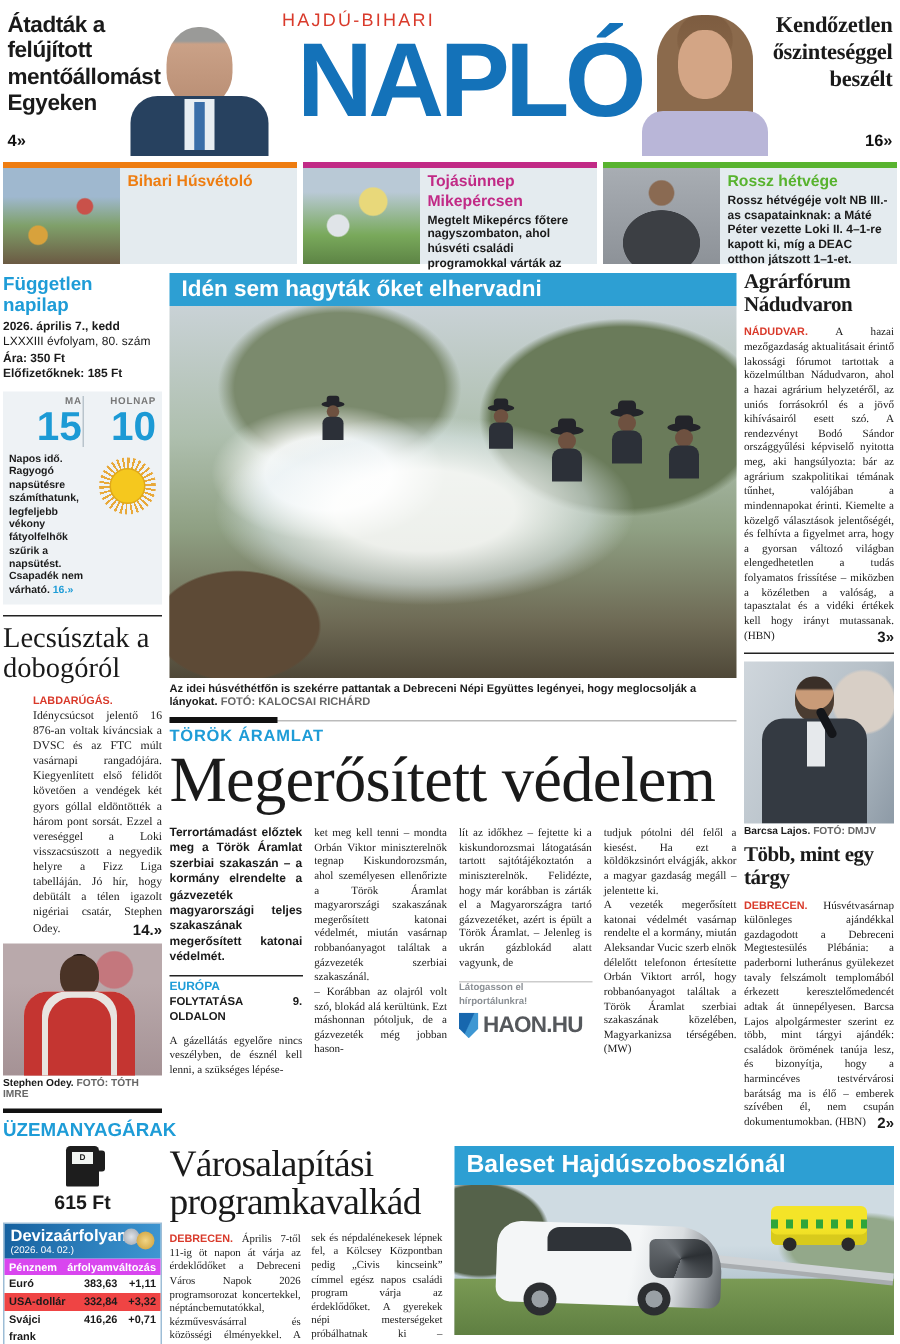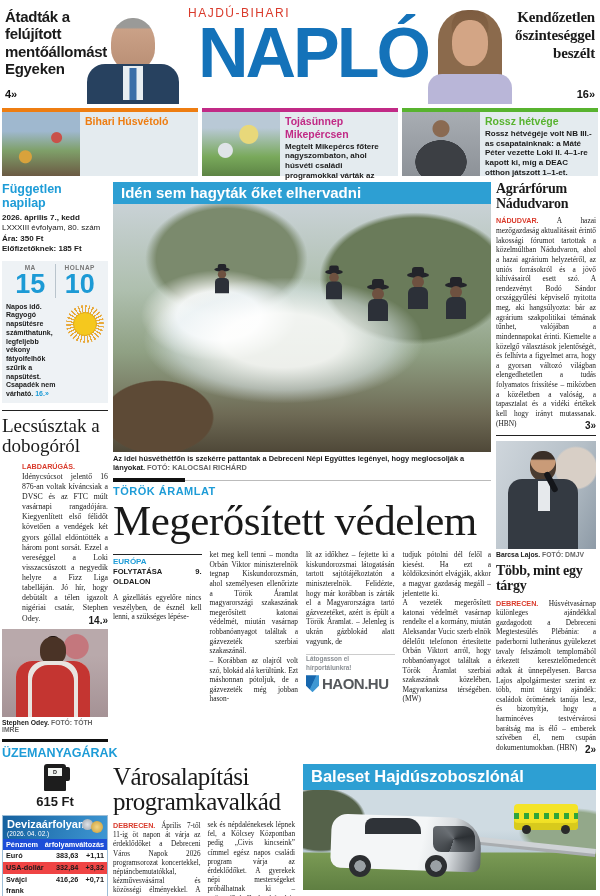--- a/index.html
+++ b/index.html
@@ -66,21 +66,21 @@
   .top-row { display:flex; gap:5px; }
   .col-center { width:378px; flex:none; }
   .col-right { width:100px; flex:none; }
 
   
   .tagline { font-size:12.5px; font-weight:bold; color:#1e9cd7; margin-bottom:3px; }
   .pubinfo { font-size:8px; line-height:1.3; }
   .pubinfo .b { font-weight:bold; }
   .weather { margin-top:6px; background:#eef2f5; padding:3px 4px 4px; }
   .w-temps { display:flex; align-items:flex-end; }
-  .w-cell { flex:1; text-align:center; }
+  .w-cell { flex:1; text-align:right; }
   .w-label { font-size:6.5px; font-weight:bold; color:#777; letter-spacing:.5px; }
   .w-temp { font-size:27px; font-weight:bold; color:#1c9ad5; line-height:1; }
   .w-div { width:1px; background:#b9c4cc; align-self:stretch; }
   .w-text { display:flex; gap:3px; margin-top:5px; }
   .w-para { font-size:7px; font-weight:bold; line-height:1.25; }
   .sun-rays { flex:none; width:38px; height:38px; border-radius:50%;
     background:repeating-conic-gradient(#e8a93a 0 5deg, transparent 5deg 12deg);
     display:grid; place-items:center; margin-top:2px; }
   .sun-core { width:24px; height:24px; border-radius:50%; background:#f5c81e; border:1px solid #e0a91a; }
   .rule { border:none; border-top:1px solid #222; margin:7px 0 5px; }
@@ -111,21 +111,21 @@
     border-radius:0 2px 2px 0; background:inherit; }
   .fuel-price { font-size:13px; font-weight:bold; margin-top:3px; }
   .fx { margin-top:6px; border:1px solid #9dbdd6; }
   .fx-head { background:linear-gradient(105deg, #16619f, #3e97d3); color:#fff; padding:2px 4px; position:relative; }
   .fx-title { font-size:11px; font-weight:bold; }
   .fx-date { font-size:6.5px; }
   .fx-coin { position:absolute; border-radius:50%; }
   .coin-a { right:14px; top:3px; width:11px; height:11px; background:radial-gradient(#dfe3e8, #9aa2ab); }
   .coin-b { right:4px; top:5px; width:12px; height:12px; background:radial-gradient(#f2d585, #c99b35); }
   .fx-row { display:flex; font-size:7.3px; line-height:1.6; padding:0 3px; }
-  .fx-row.hdr { background:#1d4ed8; color:#fff; font-weight:bold; }
+  .fx-row.hdr { background:#d946ef; color:#fff; font-weight:bold; }
   .fx-row.alt { background:#ef4444; }
   .fx-name { flex:1.25; font-weight:bold; }
   .fx-val { flex:1; text-align:right; font-weight:bold; }
   .fx-chg { flex:.8; text-align:right; font-weight:bold; }
 
   
   .photo-banner { background:#2d9fd3; color:#fff; font-weight:bold; font-size:15px; padding:2px 8px 3px; }
   .photo-main { height:248px; position:relative; overflow:hidden;
     background:
       radial-gradient(ellipse 90px 60px at 12% 86%, #5d4a36 60%, transparent 62%),
@@ -386,20 +386,21 @@
               <div class="ph"></div>
               <div class="pb"></div>
             </div>
         </div>
         <div class="photo-main-caption"><span>Az idei húsvéthétfőn is szekérre pattantak a Debreceni Népi Együttes legényei, hogy meglocsolják a lányokat. </span><span style="color:#666">FOTÓ: KALOCSAI RICHÁRD</span></div>
         <div class="kicker-rule"></div>
         <div class="sect-label">TÖRÖK ÁRAMLAT</div>
         <h1 class="serif main-head">Megerősített védelem</h1>
         <div class="cols4">
           <div class="c serif">
+            <p class="lead">Terrortámadást előztek meg a Török Áramlat szerbiai szakaszán – a kormány elrendelte a gázvezeték magyarországi teljes szakaszának megerősített katonai védelmét.</p>
             <div class="europa">
               <div class="e1">EURÓPA</div>
               <div class="e2">FOLYTATÁSA 9. OLDALON</div>
             </div>
             <p>A gázellátás egyelőre nincs veszélyben, de észnél kell lenni, a szükséges lépése-</p>
           </div>
           <div class="c serif prelines">ket meg kell tenni – mondta Orbán Viktor miniszterelnök tegnap Kiskundorozsmán, ahol személyesen ellenőrizte a Török Áramlat magyarországi szakaszának megerősített katonai védelmét, miután vasárnap robbanóanyagot találtak a gázvezeték szerbiai szakaszánál.
 – Korábban az olajról volt szó, blokád alá kerültünk. Ezt máshonnan pótoljuk, de a gázvezeték még jobban hason-</div>
           <div class="c serif">
             <p>lít az időkhez – fejtette ki a kiskundorozsmai látogatásán tartott sajtótájékoztatón a miniszterelnök. Felidézte, hogy már korábban is zárták el a Magyarországra tartó gázvezetéket, azért is épült a Török Áramlat. – Jelenleg is ukrán gázblokád alatt vagyunk, de</p>

